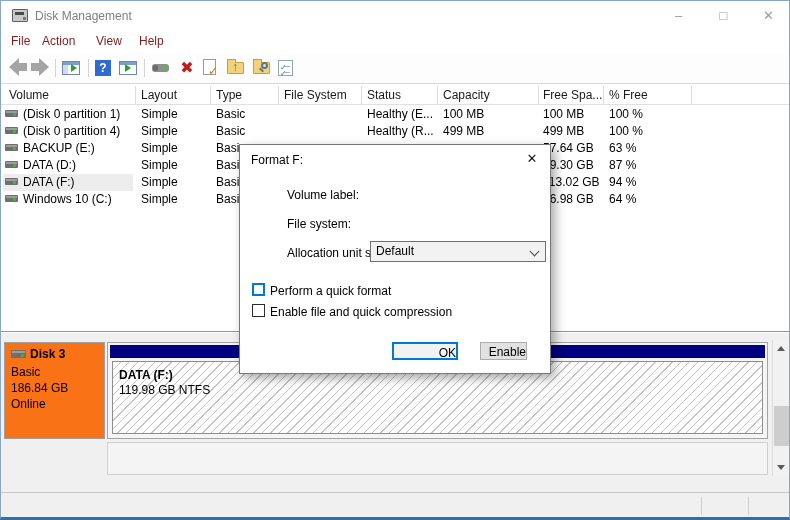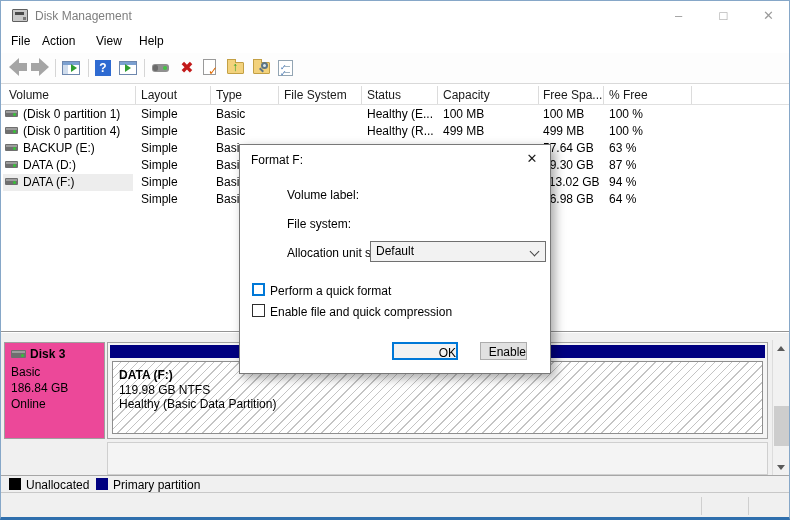--- a/index.html
+++ b/index.html
@@ -14,21 +14,21 @@
               background:#c9c9c9; border:1px solid #5f5f5f; border-radius:1px; }
   .app-icon::after { content:""; position:absolute; left:2px; top:2px; width:9px; height:3px; background:#4a4a4a; }
   .app-icon::before { content:""; position:absolute; right:1px; bottom:1px; width:3px; height:3px; background:#777; }
   .title-text { position:absolute; left:34px; top:8px; color:#7e7e7e; font-size:12px; }
   .win-btn { position:absolute; top:0; width:45px; height:29px; text-align:center; line-height:29px;
              color:#9b9b9b; font-size:13px; }
   .btn-min { left:655px; } .btn-max { left:700px; } .btn-close { left:745px; }
 
   
   .menubar { position:absolute; left:0; top:30px; width:100%; height:22px; background:#fff; }
-  .menu-item { position:absolute; top:3px; color:#000000; }
+  .menu-item { position:absolute; top:3px; color:#7f1d1d; }
 
   
   .toolbar { position:absolute; left:0; top:52px; width:100%; height:31px; background:#fdfdfd;
              border-bottom:1px solid #d9d9d9; }
   .tbi { position:absolute; top:5px; width:20px; height:20px; }
   .tbsep { position:absolute; top:6px; width:1px; height:18px; background:#d5d5d5; }
   .nav-arrow { width:18px; height:12px; position:relative; top:4px; }
   .nav-arrow .head { position:absolute; top:-4px; width:0; height:0; border-top:9px solid transparent;
                      border-bottom:9px solid transparent; }
   .nav-arrow .tail { position:absolute; top:1px; width:9px; height:8px; background:#a5a5a5; }
@@ -69,21 +69,21 @@
   .cell { position:absolute; top:0; white-space:nowrap; }
   .volcell { left:4px; }
   .volcell.sel { background:#ededed; left:2px; padding-left:2px; width:130px; }
   .drive-ico { display:inline-block; width:13px; height:7px; background:#6f6f6f; border-radius:1px;
                position:relative; margin-right:5px; top:-1px; vertical-align:middle; }
   .drive-ico::before { content:""; position:absolute; left:1px; top:1px; right:1px; height:2px; background:#9d9d9d; }
   .drive-ico::after { content:""; position:absolute; right:2px; bottom:1px; width:3px; height:3px; background:#35c435; border-radius:50%; }
 
   
   .bottompane { position:absolute; left:0; top:332px; width:100%; height:185px; background:#f0f0f0; }
-  .gbox { position:absolute; background:#ec4899; border:1px solid #9f9f9f; }
+  .gbox { position:absolute; background:#f97316; border:1px solid #9f9f9f; }
   .disk-title { position:absolute; left:6px; top:4px; font-weight:bold; }
   .disk-line { position:absolute; left:6px; }
   .disk-ico { display:inline-block; width:15px; height:8px; background:#6f6f6f; border-radius:1px;
               position:relative; margin-right:4px; vertical-align:middle; top:-1px; }
   .disk-ico::before { content:""; position:absolute; left:1px; top:1px; right:1px; height:2px; background:#9d9d9d; }
   .disk-ico::after { content:""; position:absolute; right:2px; bottom:1px; width:3px; height:3px; background:#35c435; border-radius:50%; }
   .cd-ico { display:inline-block; width:13px; height:13px; border:2px solid #9a9a9a; border-radius:50%;
             background:#e6e6e6; position:relative; vertical-align:middle; margin-right:3px; top:-1px; }
   .cd-ico::after { content:""; position:absolute; left:3px; top:3px; width:3px; height:3px; border-radius:50%; background:#f7f7f7; border:1px solid #9a9a9a; }
 
@@ -277,20 +277,21 @@
       <span class="cell" style="left:608px">87 %</span>
     </div>
     <div class="vrow" style="top:89px">
       <span class="cell volcell sel"><i class="drive-ico"></i><span>DATA (F:)</span></span>
       <span class="cell" style="left:140px">Simple</span>
       <span class="cell" style="left:215px">Basic</span>
       <span class="cell" style="left:542px">113.02 GB</span>
       <span class="cell" style="left:608px">94 %</span>
     </div>
     <div class="vrow" style="top:106px">
+      <span class="cell volcell"><i class="drive-ico"></i><span>Windows 10 (C:)</span></span>
       <span class="cell" style="left:140px">Simple</span>
       <span class="cell" style="left:215px">Basic</span>
       <span class="cell" style="left:542px">76.98 GB</span>
       <span class="cell" style="left:608px">64 %</span>
     </div>
   </div>
 
   <div class="bottompane">
 
     <div class="gbox" style="left:3px; top:9px; width:101px; height:97px">
@@ -298,42 +299,35 @@
       <div class="disk-line" style="top:22px">Basic</div>
       <div class="disk-line" style="top:38px">186.84 GB</div>
       <div class="disk-line" style="top:54px">Online</div>
     </div>
 
     <div class="part-block">
       <div class="part-band"></div>
       <div class="part-body">
         <div style="top:6px; font-weight:bold">DATA (F:)</div>
         <div style="top:21px">119.98 GB NTFS</div>
-        <div style="top:35px">Healthy (Basic Data Partition)</div>
       </div>
     </div>
 
     <div class="cd-right"></div>
 
     <div class="vscroll">
       <div class="sb-btn sb-up">
           <div class="tri-up"></div>
         </div>
       <div class="sb-thumb"></div>
       <div class="sb-btn sb-dn">
           <div class="tri-dn"></div>
         </div>
     </div>
 
-    <div class="legendbar">
-      <span class="swatch sw-unalloc"></span>
-      <span class="leg-label" style="left:25px">Unallocated</span>
-      <span class="swatch sw-primary"></span>
-      <span class="leg-label" style="left:112px">Primary partition</span>
-    </div>
 
     <div class="statusbar">
       <span class="ssep" style="left:700px"></span>
       <span class="ssep" style="left:747px"></span>
     </div>
   </div>
 
   <div class="dialog">
     <div class="dlg-title">Format F:</div>
     <div class="dlg-close">✕</div>

